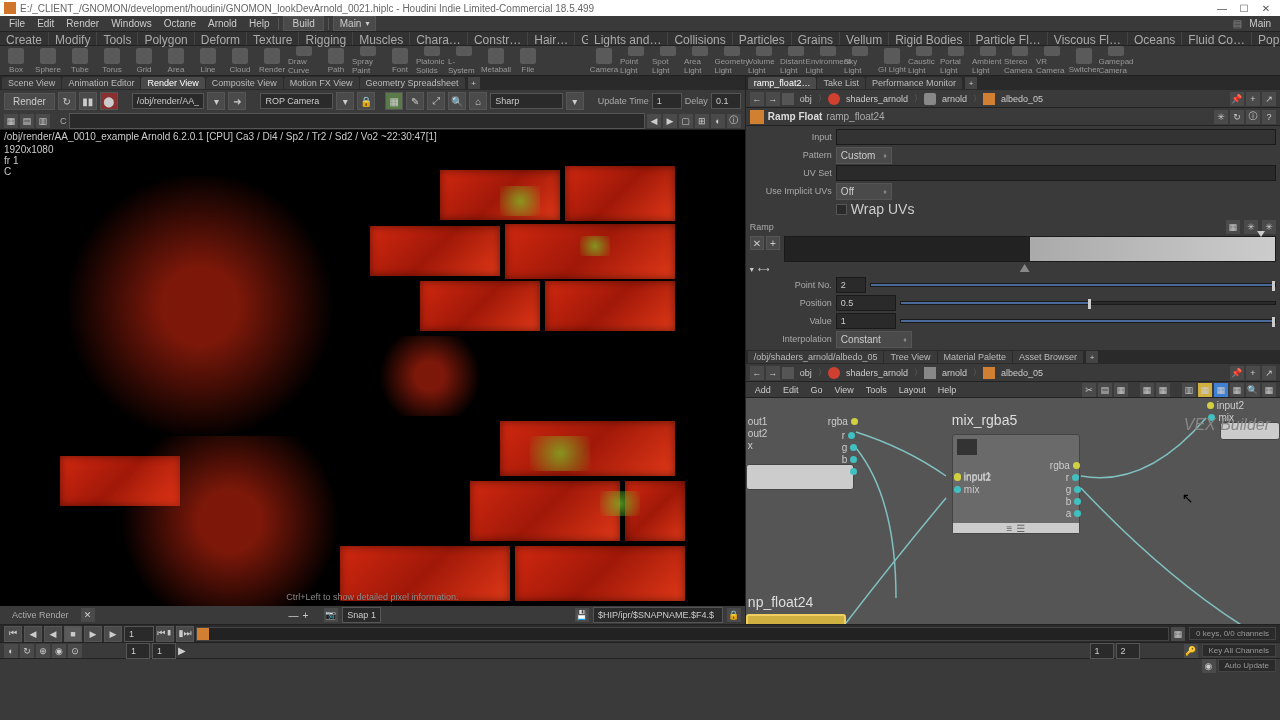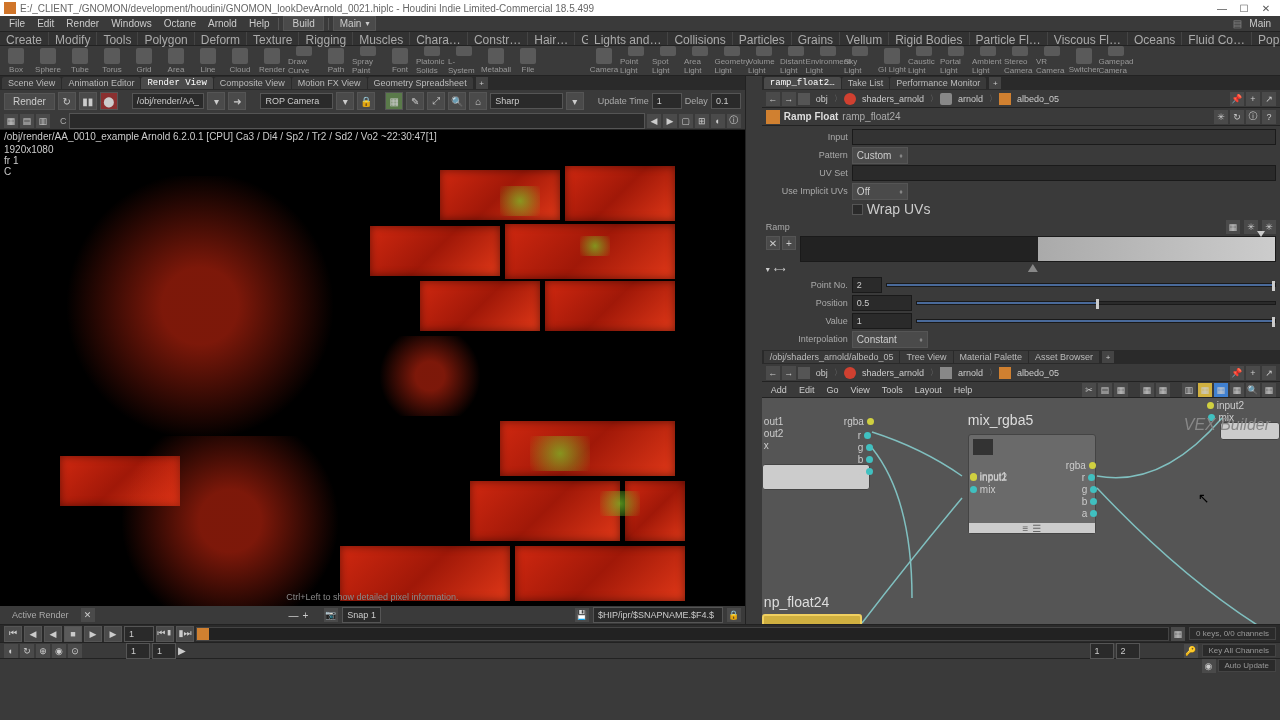--- a/index.html
+++ b/index.html
@@ -26,27 +26,27 @@
 
 
 .shelf-tools { height: 30px; background: #3a3a3a; display: flex; border-bottom: 1px solid #222; }
 .shelf-tool { width: 32px; display: flex; flex-direction: column; align-items: center; justify-content: center; gap: 1px; }
 .shelf-tool-icon { width: 16px; height: 16px; background: #5a5a5a; border-radius: 2px; }
 .shelf-tool-label { font-size: 8px; color: #999; }
 
 
 .pane-tabs { height: 14px; background: #2a2a2a; display: flex; align-items: center; padding: 0 2px; gap: 1px; }
 .pane-tab { padding: 1px 6px; font-size: 9px; background: #3a3a3a; color: #bbb; border-radius: 2px 2px 0 0; }
-.pane-tab.active { background: #4a4a4a; color: #fff; font-family: Liberation Mono, monospace; }
+.pane-tab.active { background: #4a4a4a; color: #fff; }
 .pane-tab-btn { width: 12px; height: 12px; background: #444; display: flex; align-items: center; justify-content: center; font-size: 8px; margin-left: 2px; }
 
 
 .main-area { display: flex; height: 548px; }
 .left-pane { width: 752px; display: flex; flex-direction: column; border-right: 1px solid #222; }
-.right-pane { width: 596px; display: flex; flex-direction: column; margin-left: 16px; }
+.right-pane { width: 596px; display: flex; flex-direction: column; }
 
 
 .render-toolbar { height: 22px; background: #3a3a3a; display: flex; align-items: center; padding: 0 4px; gap: 3px; }
 .render-btn { padding: 2px 8px; background: #4a4a4a; border: 1px solid #555; color: #ccc; }
 .tool-icon { width: 18px; height: 18px; background: #4a4a4a; border: 1px solid #555; display: flex; align-items: center; justify-content: center; font-size: 10px; }
 .stop-icon { background: #8a3030; }
 .path-field { flex: 1; padding: 2px 4px; background: #2a2a2a; border: 1px solid #555; color: #ccc; font-size: 9px; min-width: 0; }
 .update-label { font-size: 9px; color: #aaa; }
 .update-field { width: 30px; padding: 2px 4px; background: #2a2a2a; border: 1px solid #555; color: #ccc; font-size: 9px; }
 

